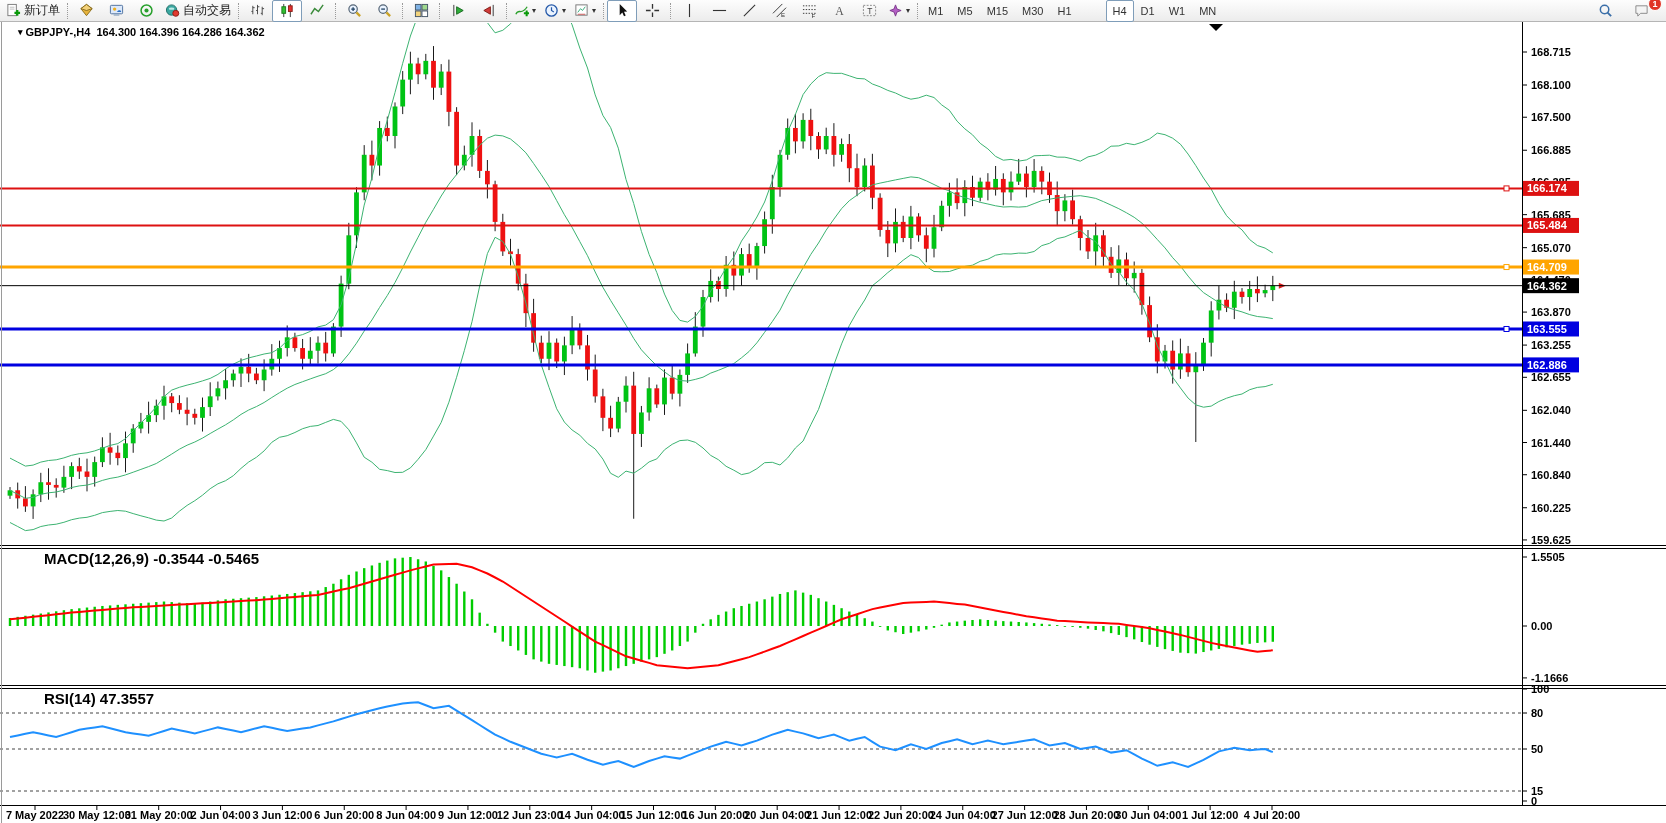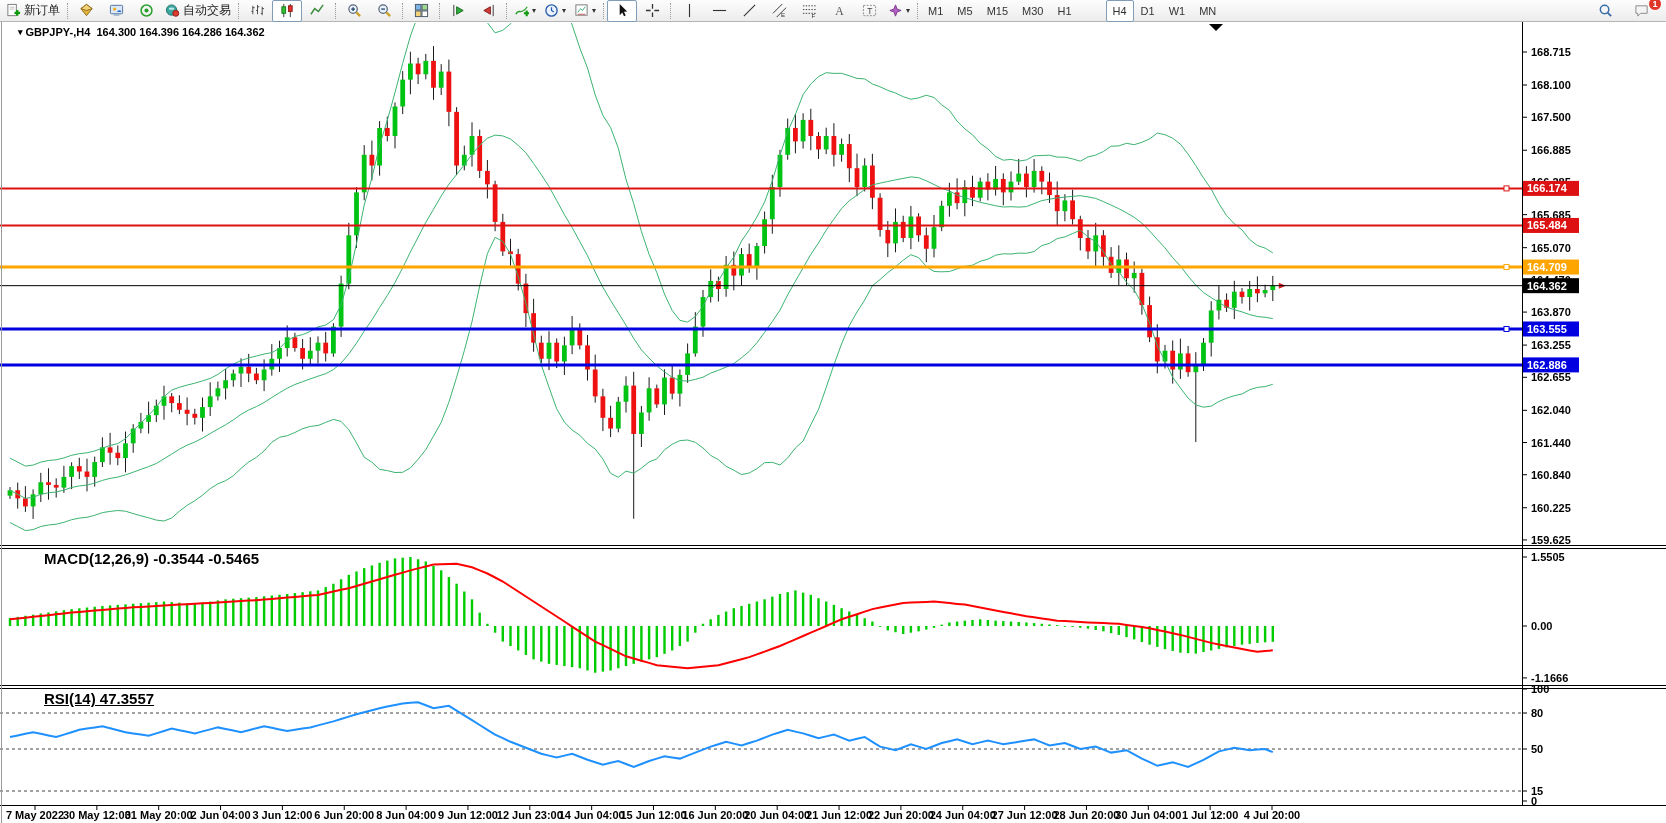--- a/index.html
+++ b/index.html
@@ -22,21 +22,21 @@
   #chat-wrap{position:relative;}
   #chat-badge{position:absolute;top:-4px;right:-7px;background:#e03426;color:#fff;font-size:9px;
     font-weight:bold;border-radius:50%;width:12px;height:12px;display:flex;align-items:center;
     justify-content:center;border:1px solid #fff;}
   
   #chart-area{position:absolute;left:0;top:0;width:1666px;height:823px;}
   #chart-svg{position:absolute;left:0;top:0;}
   .ohlc-title{position:absolute;left:18px;top:26px;font-size:11px;font-weight:bold;color:#000;z-index:3;}
   .ind-label{position:absolute;left:4px;font-size:15px;font-weight:bold;color:#000;z-index:3;margin-left:40px;}
   #macd-label{top:550px;}
-  #rsi-label{top:690px;text-decoration:underline;}
+  #rsi-label{top:690px;}
   .tri{font-size:9px;vertical-align:1px;color:#000;margin-right:3px;}
 </style>
 </head>
 <body>
 
 <div id="chart-area">
   <svg id="chart-svg" width="1666" height="823">
       <defs>
         <clipPath id="cpMain">
           <rect x="0" y="23" width="1522" height="522"></rect>

